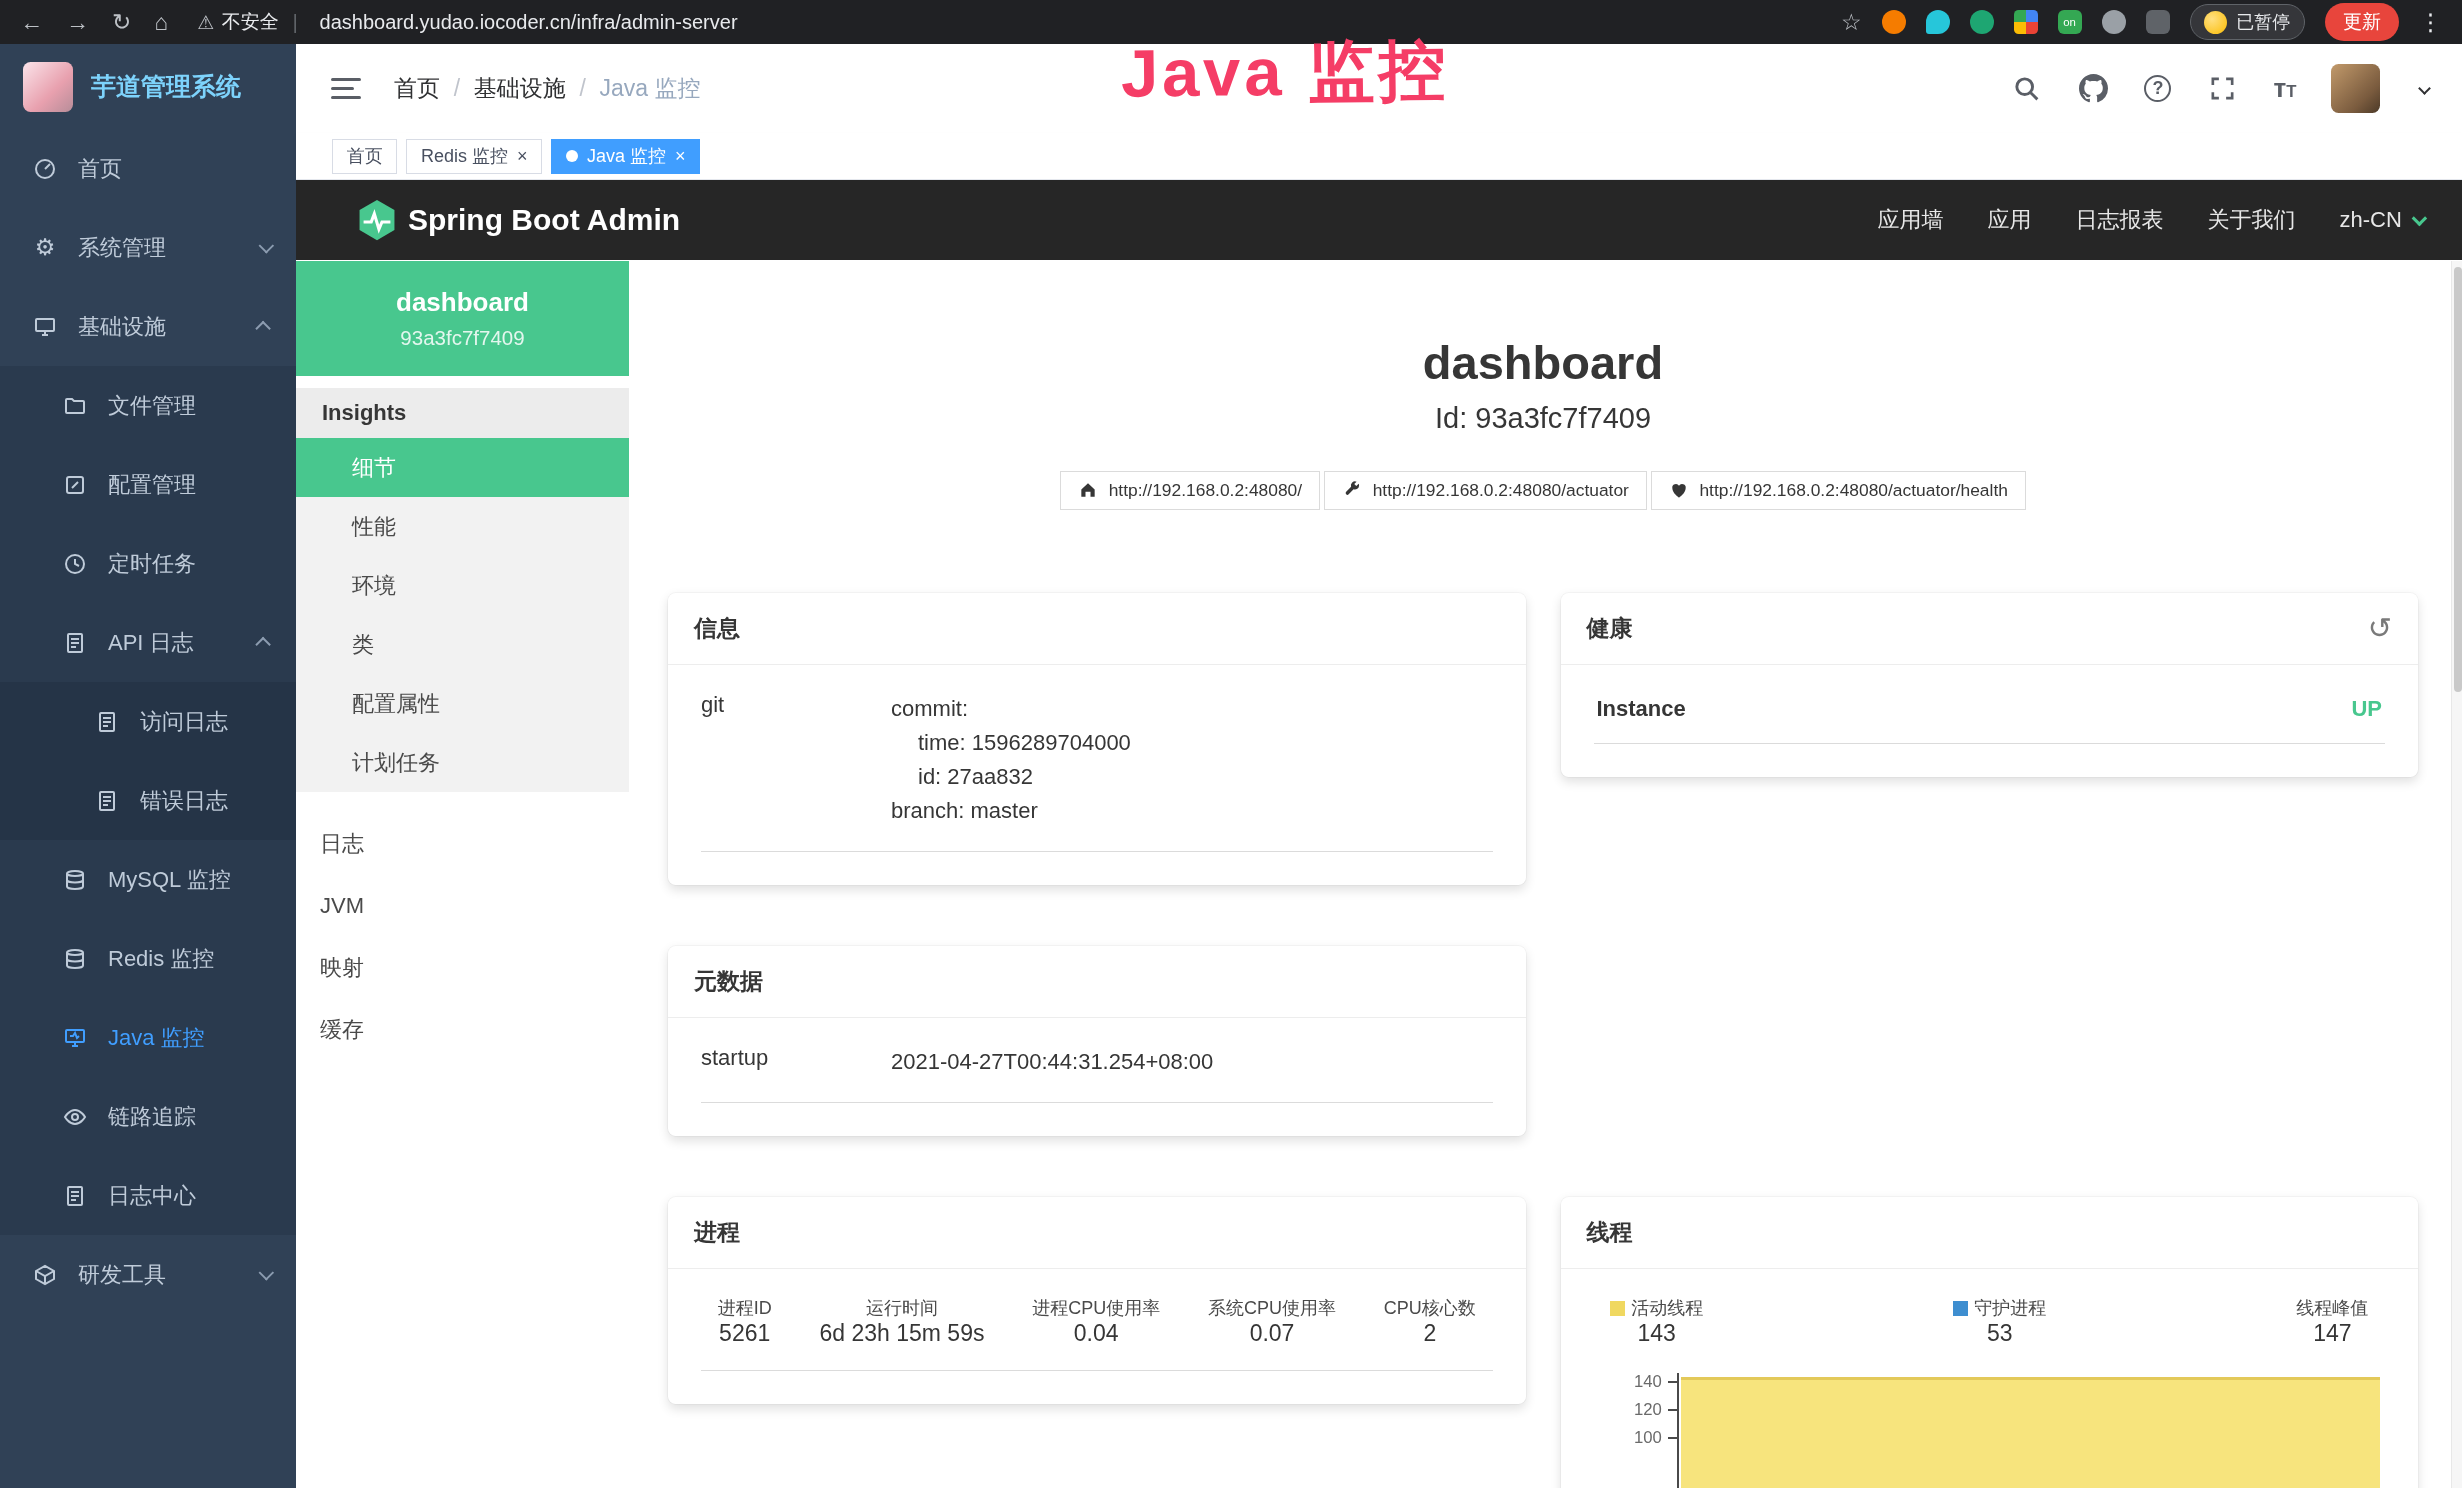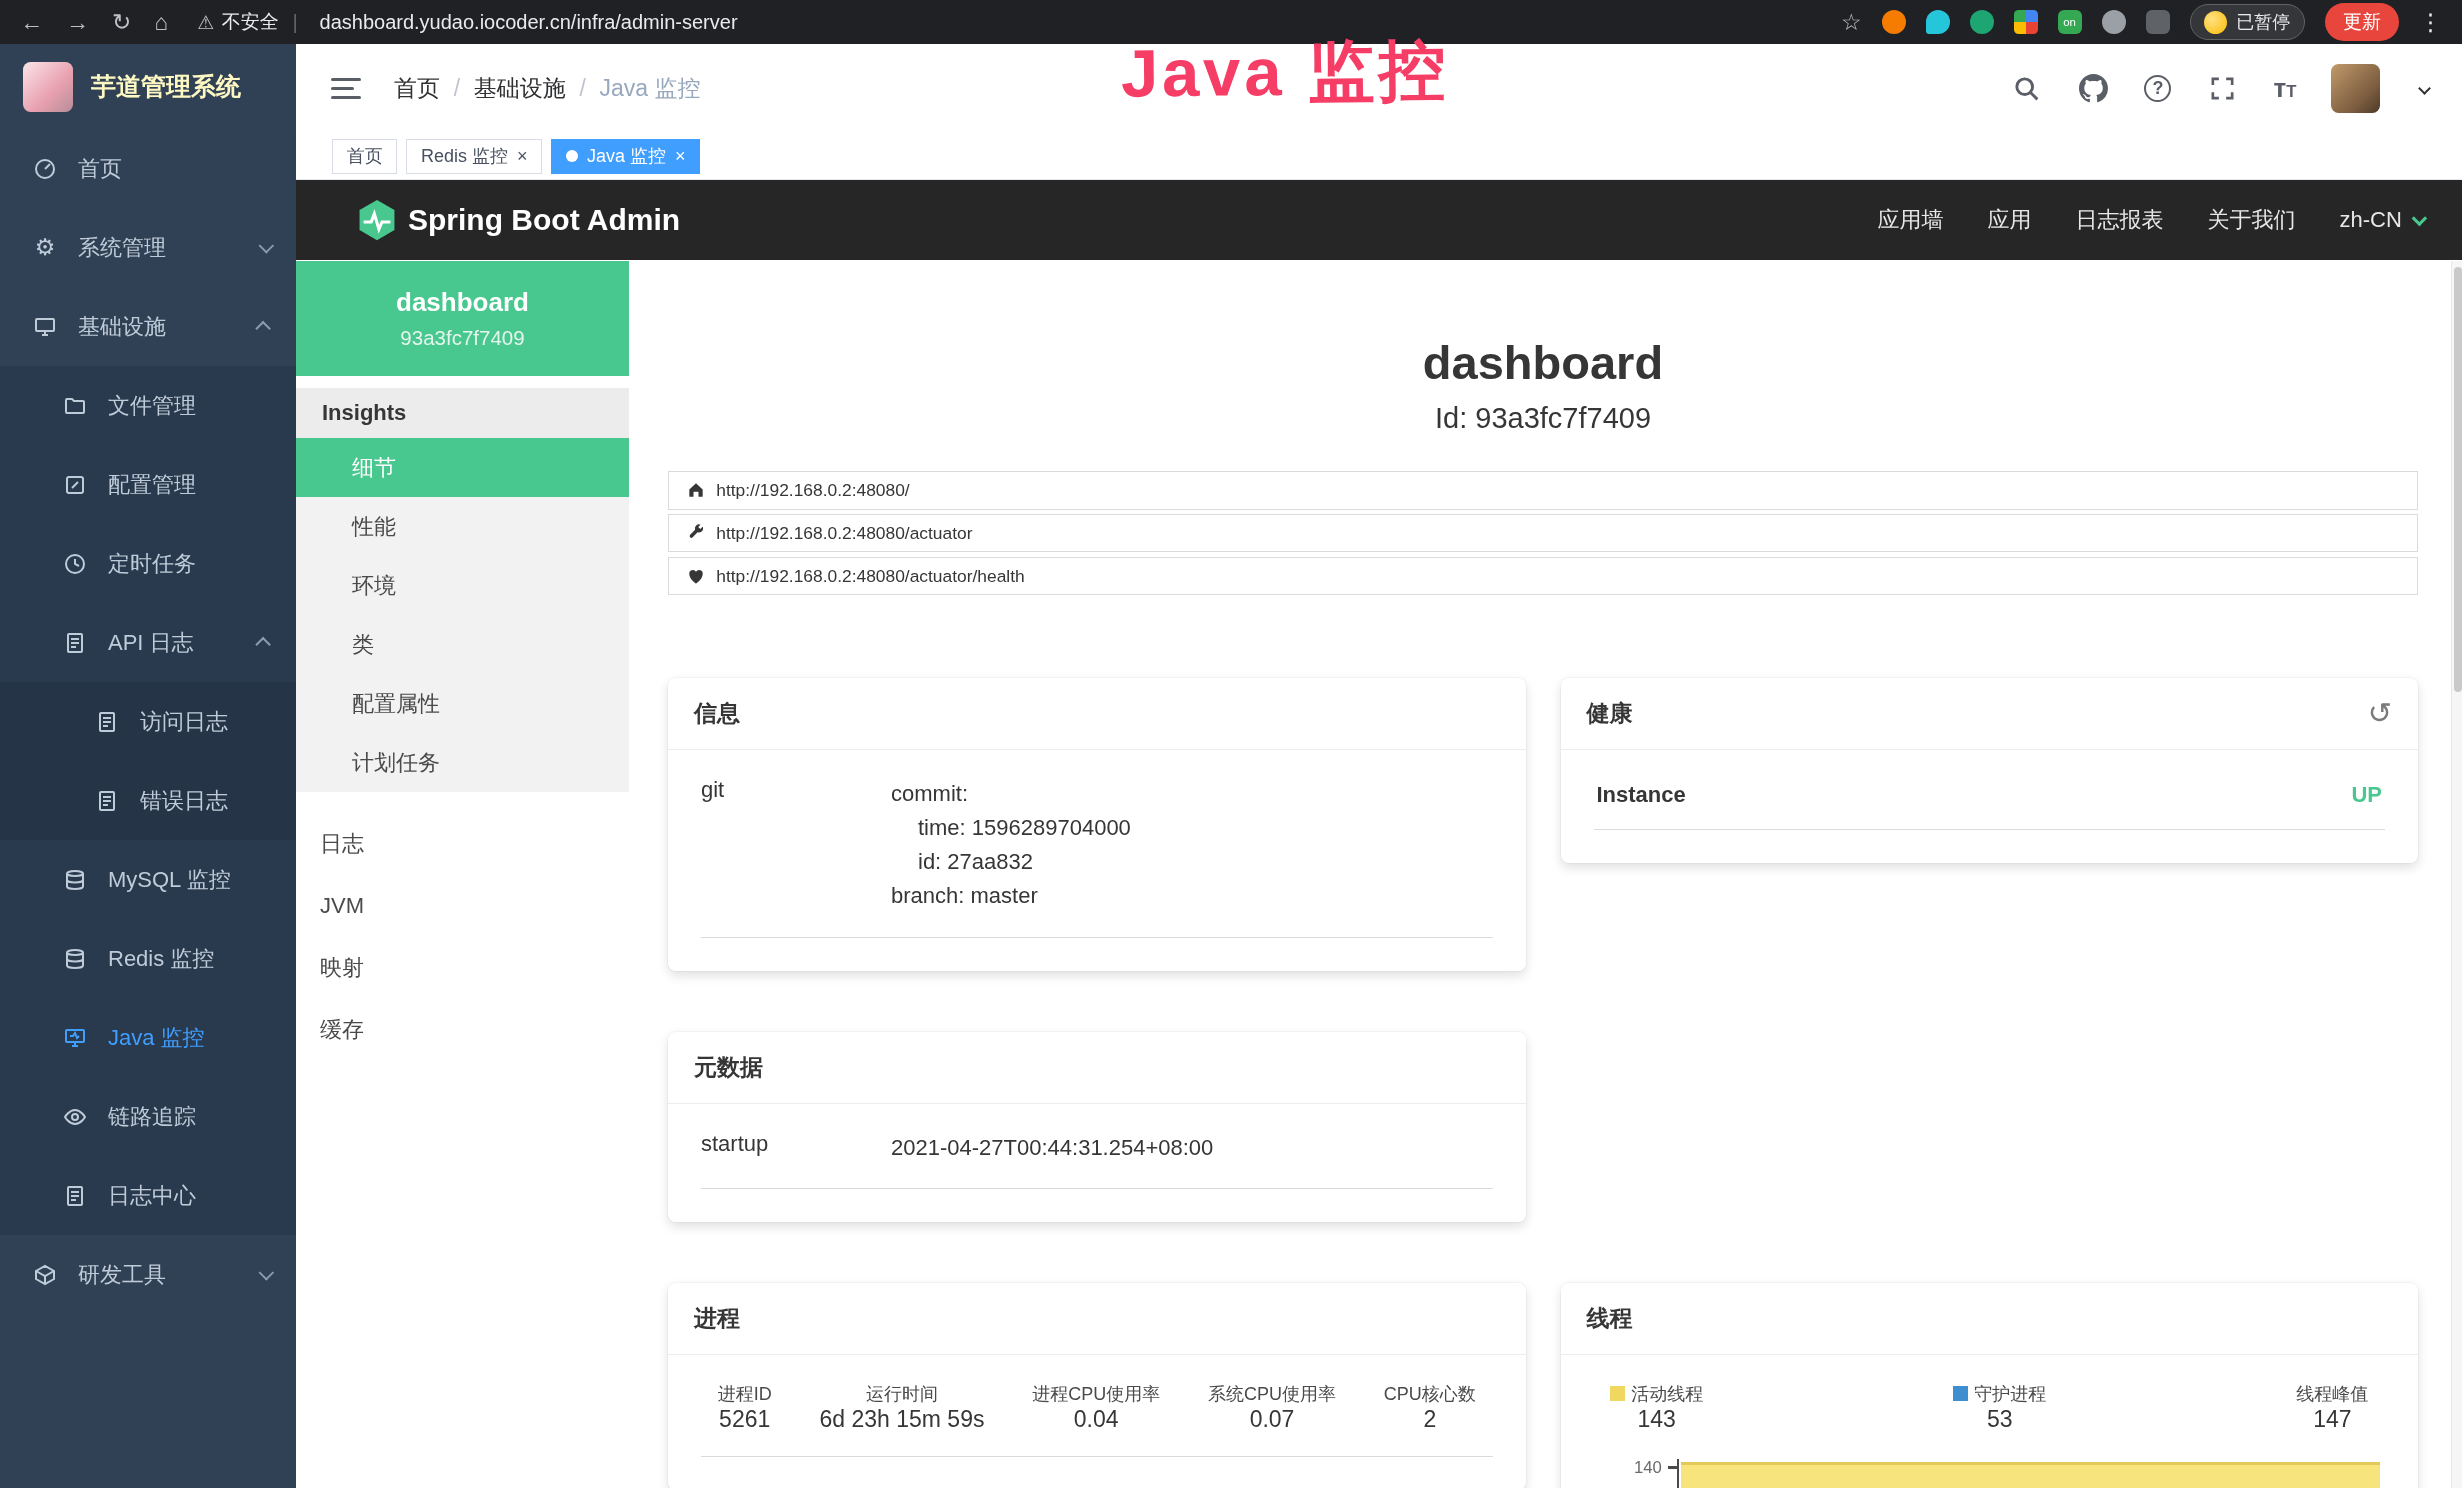--- a/index.html
+++ b/index.html
@@ -27,21 +27,21 @@
   .pill { display:flex; align-items:center; gap:9px; border:1.5px solid #5f6368; background:#35363a;
           border-radius:24px; padding:4.6px 13.7px; font-size:18px; color:#e8eaed; white-space:nowrap; }
   .emoji { width:23px; height:23px; border-radius:50%; background:radial-gradient(circle at 35% 35%, #ffe082, #fbbc04); }
   .update { background:#e8453c; color:#fff; border-radius:23px; padding:6px 18px; font-size:19px; white-space:nowrap; }
   .kebab { color:#e8eaed; font-size:23px; }
 
   
   .sidebar { position:absolute; top:44px; left:0; width:296px; bottom:0; background:#304156; color:#bfcbd9; overflow:hidden; }
   .logo-row { height:85px; display:flex; align-items:center; gap:18px; padding:0 23px; }
   .logo-avatar { width:50px; height:50px; border-radius:7.6px; background:linear-gradient(135deg,#fbe4ea,#e8a0ae 60%,#b78d99); flex:0 0 auto; }
-  .logo-title { color:#fef9c3; font-weight:bold; font-size:25px; white-space:nowrap; }
+  .logo-title { color:#7dd3fc; font-weight:bold; font-size:25px; white-space:nowrap; }
   .mi { height:79px; display:flex; align-items:center; gap:20px; padding:0 26px 0 32px; font-size:22px; cursor:pointer; }
   .mi .lbl { flex:1; white-space:nowrap; }
   .mi .ico { width:26px; height:26px; display:flex; align-items:center; justify-content:center; flex:0 0 auto; font-size:23px; }
   .mi .ico svg { width:24px; height:24px; }
   .mi.l2 { padding-left:62px; background:#2a3a4e; }
   .mi.l3 { padding-left:94px; background:#253447; }
   .mi.active { color:#409eff; }
   .chev { width:11.4px; height:11.4px; border-right:2.3px solid #8c9cb0; border-bottom:2.3px solid #8c9cb0; flex:0 0 auto; }
   .chev.down { transform:rotate(45deg) translateY(-2.3px); }
   .chev.up { transform:rotate(-135deg) translateY(-2.3px); }
@@ -94,21 +94,21 @@
   .g-item { height:59px; display:flex; align-items:center; padding-left:56px; cursor:pointer; }
   .g-item.active { background:#48c78e; color:#fff; }
   .t-wrap { margin-top:21px; }
   .t-item { height:62px; display:flex; align-items:center; padding-left:24px; cursor:pointer; }
 
   
   .sba-main { position:absolute; top:261px; left:629px; right:0; bottom:0; background:#fff; overflow:hidden; }
   .inner { padding:0 44px 0 39px; }
   .page-title { text-align:center; margin-top:76px; font-size:47px; font-weight:bold; color:#363636; line-height:1.1; }
   .page-sub { text-align:center; margin-top:13.7px; font-size:29px; color:#363636; }
-  .chips { display:flex; justify-content:center; gap:4.6px; margin-top:36px;flex-direction:column; }
+  .chips { display:flex; justify-content:center; gap:4.6px; margin-top:36px; }
   .chip { display:flex; align-items:center; gap:10.6px; border:0.8px solid #dbdbdb; background:#fff; padding:7.6px 16.7px;
           font-size:17.4px; color:#363636; cursor:pointer; white-space:nowrap; }
   .chip svg { width:20px; height:20px; }
   .grid { display:grid; grid-template-columns:1fr 1fr; column-gap:35px; row-gap:61px; margin-top:83px; align-items:start; }
   .card { background:#fff; border-radius:7.6px; box-shadow:0 4.6px 10.6px rgba(10,10,10,.12), 0 0 0 0.8px rgba(10,10,10,.04); overflow:hidden; }
   .card-head { padding:20px 26px; font-weight:bold; font-size:23px; color:#363636; border-bottom:1.5px solid #ededed;
                display:flex; align-items:center; }
   .card-body { padding:27px 33px 33px; font-size:22px; color:#363636; }
   .hist { margin-left:auto; color:#7a7a7a; font-size:29px; font-weight:normal; cursor:pointer; line-height:1; }
   .kv-row { display:flex; border-bottom:0.8px solid #dbdbdb; padding-bottom:23px; }

